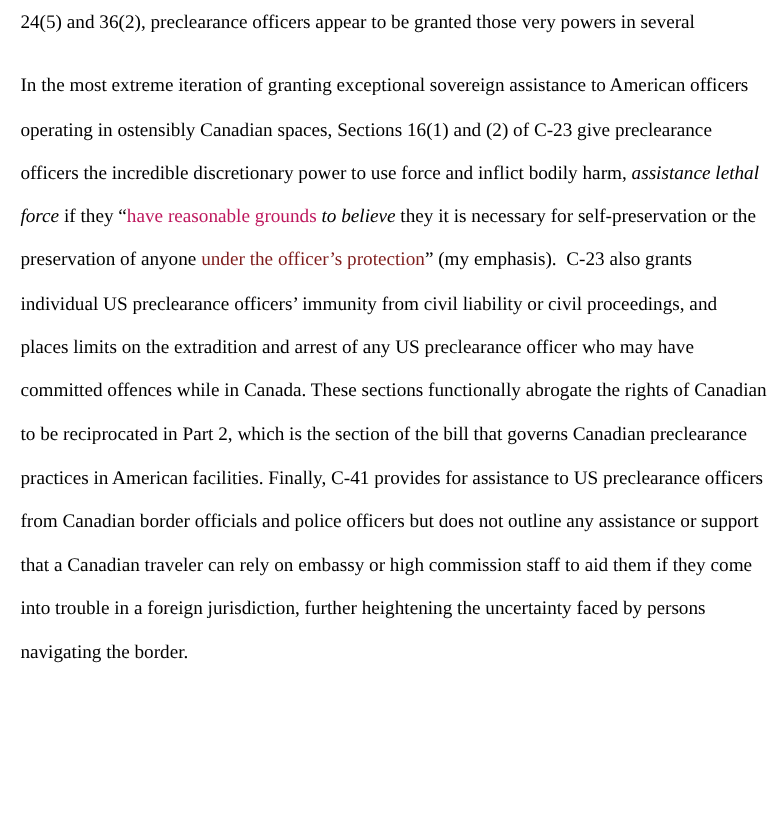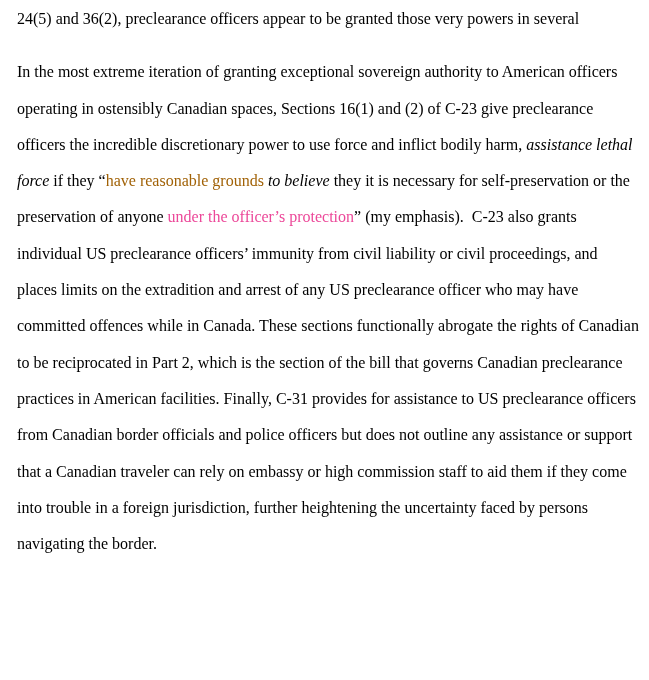--- a/index.html
+++ b/index.html
@@ -33,29 +33,29 @@
 </style>
 </head>
 <body>
 
 <div class="page">
   <div>
       <div class="paragraph">
         <div class="line"><span>24(5) and 36(2), preclearance officers appear to be granted those very powers in several</span></div>
       </div>
       <div class="paragraph">
-        <div class="line"><span>In the most extreme iteration of granting exceptional sovereign authority to American officers</span></div>
+        <div class="line"><span>In the most extreme iteration of granting exceptional sovereign assistance to American officers</span></div>
         <div class="line"><span>operating in ostensibly Canadian spaces, Sections 16(1) and (2) of C-23 give preclearance</span></div>
         <div class="line"><span>officers the incredible discretionary power to use force and inflict bodily harm, </span><span class="italic">assistance lethal</span></div>
-        <div class="line"><span class="italic">force</span><span> if they “</span><span style="color: #a16207;">have reasonable grounds</span><span> </span><span class="italic">to believe</span><span> they it is necessary for self-preservation or the</span></div>
-        <div class="line"><span>preservation of anyone </span><span style="color: #ec4899;">under the officer’s protection</span><span>” (my emphasis).  C-23 also grants</span></div>
+        <div class="line"><span class="italic">force</span><span> if they “</span><span style="color: #be185d;">have reasonable grounds</span><span> </span><span class="italic">to believe</span><span> they it is necessary for self-preservation or the</span></div>
+        <div class="line"><span>preservation of anyone </span><span style="color: #7f1d1d;">under the officer’s protection</span><span>” (my emphasis).  C-23 also grants</span></div>
         <div class="line"><span>individual US preclearance officers’ immunity from civil liability or civil proceedings, and</span></div>
         <div class="line"><span>places limits on the extradition and arrest of any US preclearance officer who may have</span></div>
         <div class="line"><span>committed offences while in Canada. These sections functionally abrogate the rights of Canadian</span></div>
         <div class="line"><span>to be reciprocated in Part 2, which is the section of the bill that governs Canadian preclearance</span></div>
-        <div class="line"><span>practices in American facilities. Finally, C-31 provides for assistance to US preclearance officers</span></div>
+        <div class="line"><span>practices in American facilities. Finally, C-41 provides for assistance to US preclearance officers</span></div>
         <div class="line"><span>from Canadian border officials and police officers but does not outline any assistance or support</span></div>
         <div class="line"><span>that a Canadian traveler can rely on embassy or high commission staff to aid them if they come</span></div>
         <div class="line"><span>into trouble in a foreign jurisdiction, further heightening the uncertainty faced by persons</span></div>
         <div class="line"><span>navigating the border.</span></div>
       </div>
     </div>
 </div>
 
 </body></html>

